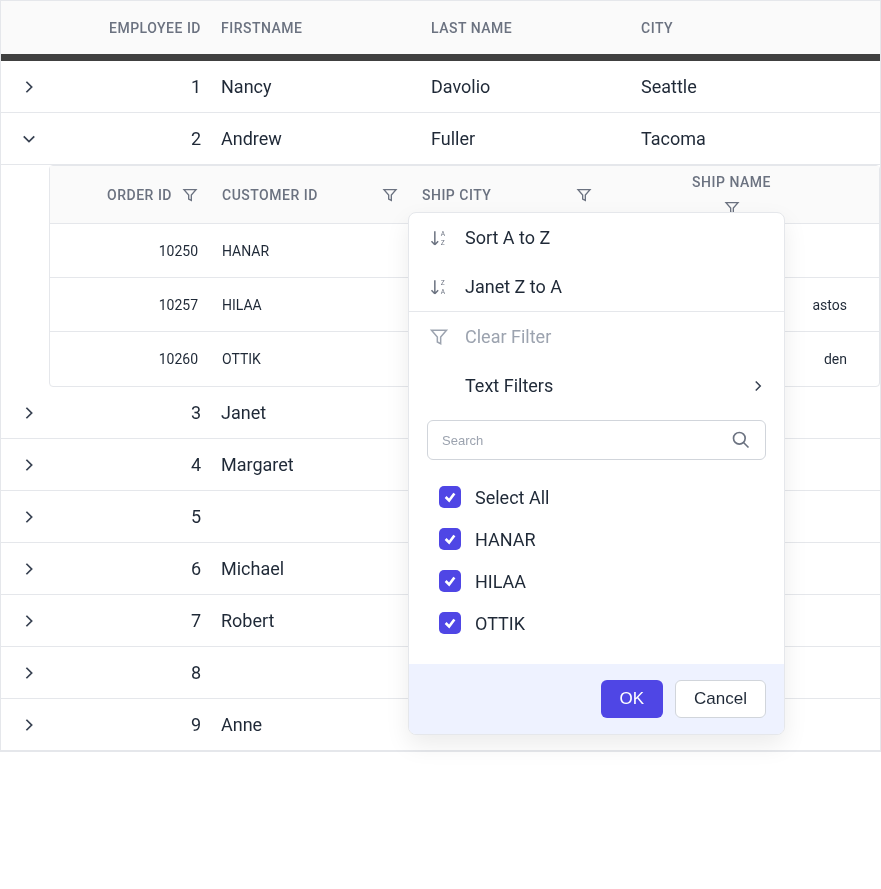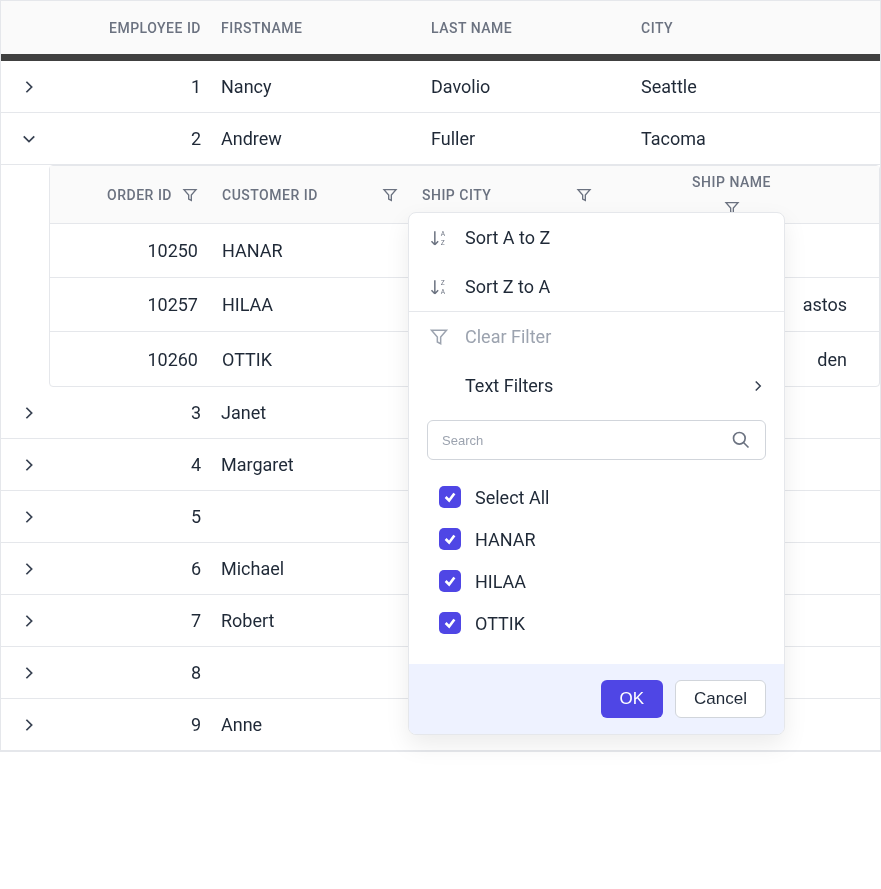--- a/index.html
+++ b/index.html
@@ -110,21 +110,21 @@
     .n-shipcity { width: 194px; justify-content: space-between; }
     .n-shipname { width: 255px; justify-content: space-between; flex-direction: column; }
     .nested-row {
       display: flex;
       align-items: center;
       border-bottom: 1px solid #e5e7eb;
       height: 54px;
     }
     .nested-row:last-child { border-bottom: none; }
     .nested-cell {
-      font-size: 18px;
+      font-size: 14px;
       color: #1f2937;
       padding: 0 12px;
       display: flex;
       align-items: center;
     }
     .nc-order { width: 160px; justify-content: flex-end; }
     .nc-customer { width: 200px; }
     .nc-shipcity { width: 194px; }
     .nc-shipname { width: 255px; }
     .filter-icon {
@@ -466,21 +466,21 @@
         <text x="14" y="20" font-size="8" fill="#6b7280" stroke="none">Z</text>
       </svg>
     <span>Sort A to Z</span>
   </div>
   <div class="popup-item">
     <svg viewBox="0 0 24 24" class="sort-icon">
         <path d="M7 4 L7 20 M7 20 L3 16 M7 20 L11 16"></path>
         <text x="14" y="10" font-size="8" fill="#6b7280" stroke="none">Z</text>
         <text x="14" y="20" font-size="8" fill="#6b7280" stroke="none">A</text>
       </svg>
-    <span>Sort Z to A</span>
+    <span>Janet Z to A</span>
   </div>
   <hr class="popup-sep">
   <div class="popup-item disabled">
     <svg viewBox="0 0 24 24" class="sort-icon">
         <polygon points="3,4 21,4 14,12 14,20 10,18 10,12"></polygon>
       </svg>
     <span>Clear Filter</span>
   </div>
   <div class="text-filters">
     <span>Text Filters</span>

